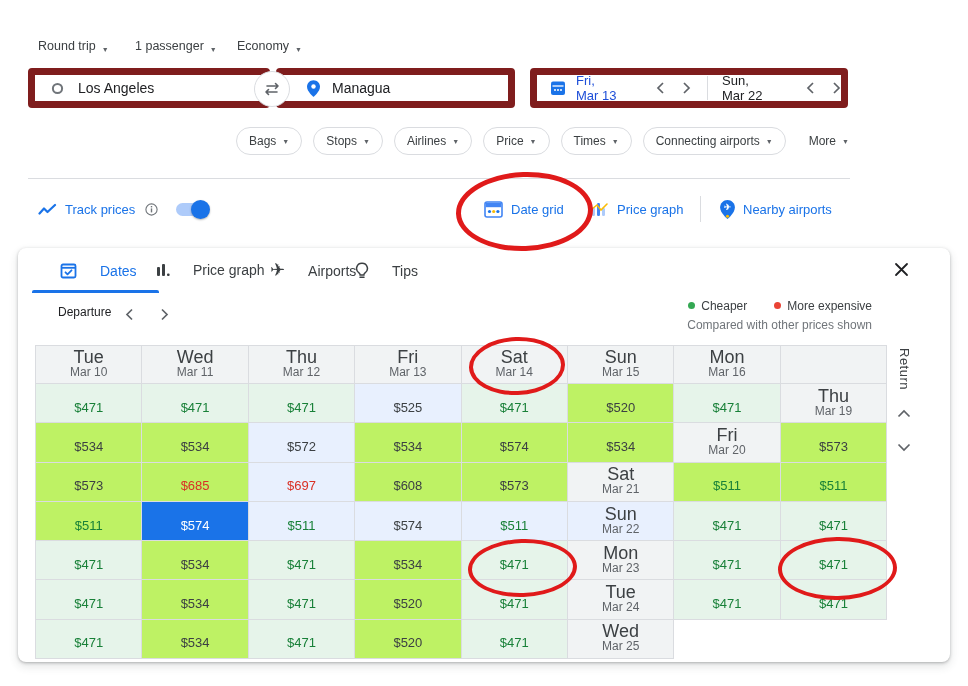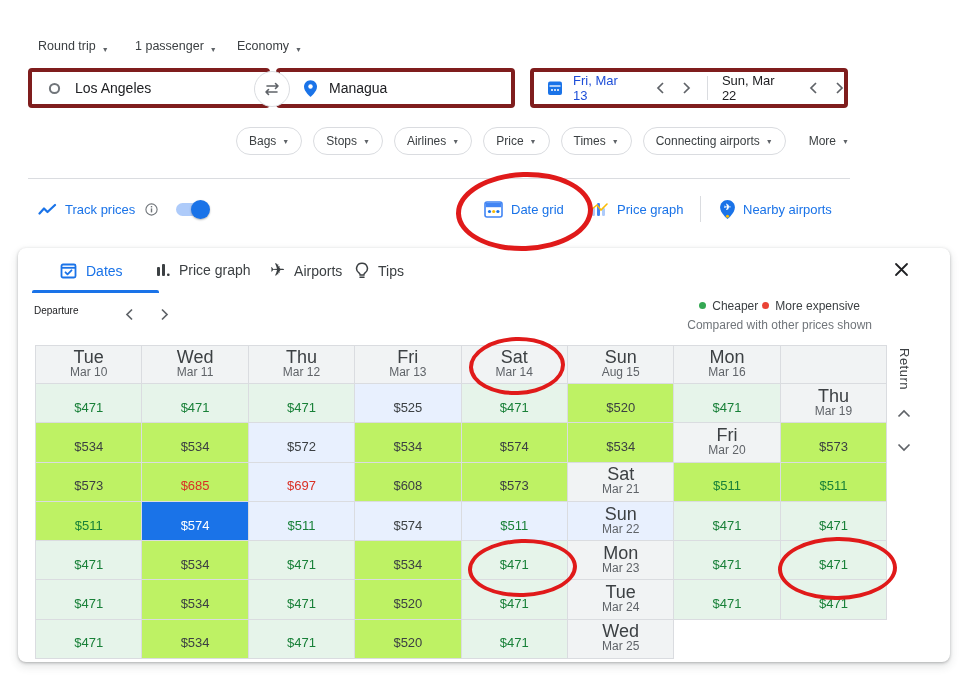--- a/index.html
+++ b/index.html
@@ -2,37 +2,37 @@
 <html><head>
 <meta charset="utf-8">
 <style>
   html,body{margin:0;padding:0;background:#fff;}
   #stage{position:relative;width:968px;height:686px;background:#fff;overflow:hidden;
          font-family:"Liberation Sans",sans-serif;color:#3c4043;}
   .abs{position:absolute;}
   .flex{display:flex;align-items:flex-end;}
   .caret{font-size:7px;color:#5f6368;margin-left:6px;}
   .dd{font-size:12.5px;color:#3c4043;cursor:pointer;}
-  .field{position:absolute;height:40px;border:4px solid #7f1d1d;border-radius:4px;background:#fff;
+  .field{position:absolute;height:40px;border:7px solid #7f1d1d;border-radius:4px;background:#fff;
          display:flex;align-items:center;box-sizing:border-box;}
   .field-text{font-size:14px;color:#202124;}
   .chiprow{position:absolute;left:236px;top:127px;display:flex;gap:11px;align-items:center;}
   .chip{height:26px;border:1px solid #dadce0;border-radius:14px;padding:0 12px;display:flex;
         align-items:center;font-size:12px;color:#3c4043;background:#fff;cursor:pointer;white-space:nowrap;}
   .chip.noborder{border:none;}
   .hdiv{position:absolute;height:1px;background:#dadce0;}
   .vdiv{position:absolute;width:1px;background:#dadce0;}
   .toollink{display:flex;align-items:center;gap:8px;font-size:13px;font-weight:700;color:#1a73e8;cursor:pointer;}
   .toollink .lbl{font-weight:500;}
   .toggle{position:relative;width:32px;height:13px;background:#aecbfa;border-radius:7px;cursor:pointer;}
   .toggle .knob{position:absolute;right:-2px;top:-3px;width:19px;height:19px;border-radius:50%;
         background:#1a73e8;box-shadow:0 1px 2px rgba(0,0,0,.3);}
   #panel{position:absolute;left:18px;top:248px;width:932px;height:414px;background:#fff;border-radius:8px;
         box-shadow:0 1px 3px rgba(60,64,67,.35),0 4px 8px 1px rgba(60,64,67,.12);}
-  .tab{position:absolute;top:14px;display:flex;align-items:center;gap:9px;font-size:14px;color:#3c4043;cursor:pointer;justify-content:center;}
+  .tab{position:absolute;top:14px;display:flex;align-items:center;gap:23px;font-size:14px;color:#3c4043;cursor:pointer;justify-content:center;}
   .tab.active{color:#1a73e8;font-weight:500;}
   .tabline{position:absolute;left:14px;top:42px;width:127px;height:3px;background:#1a73e8;border-radius:2px 2px 0 0;}
   .legend{font-size:12px;color:#3c4043;}
   .dot{display:inline-block;width:7px;height:7px;border-radius:50%;margin-right:6px;vertical-align:1px;}
   #grid{position:absolute;left:17px;top:97px;display:grid;grid-template-columns:repeat(8,106.4px);
         border-top:1px solid #dadce0;border-left:1px solid #dadce0;background:#fff;}
   .gcell{border-right:1px solid #dadce0;border-bottom:1px solid #dadce0;display:flex;flex-direction:column;
         align-items:center;justify-content:center;box-sizing:border-box;cursor:pointer;}
   .gcell.header{height:38px;background:#f1f3f4;}
   .gcell.body{height:39.3px;}
@@ -240,33 +240,33 @@
       </svg>
       <span>Tips</span>
     </div>
 
     <div class="abs iconbtn" style="left:872px;top:10px;width:22px;height:22px;">
       <svg width="15" height="15" viewBox="0 0 15 15" stroke="#202124" stroke-width="1.8" stroke-linecap="round">
           <path d="M2 2l11 11M13 2L2 13"></path>
         </svg>
     </div>
 
-    <span class="abs" style="left:16px;top:57px;font-size:10px;color:#202124;">Departure</span>
+    <span class="abs" style="left:40px;top:57px;font-size:12px;color:#202124;">Departure</span>
     <span class="abs iconbtn" style="left:103px;top:58px;width:16px;height:16px;">
       <svg width="9" height="13" viewBox="0 0 9 13" fill="none" stroke="#5f6368" stroke-width="1.7">
           <path d="M7 1.5L2 6.5l5 5"></path>
         </svg>
     </span>
     <span class="abs iconbtn" style="left:138px;top:58px;width:16px;height:16px;">
       <svg width="9" height="13" viewBox="0 0 9 13" fill="none" stroke="#5f6368" stroke-width="1.7">
           <path d="M2 1.5l5 5-5 5"></path>
         </svg>
     </span>
 
-    <div class="abs legend flex" style="right:90px;top:51px;gap:4px;">
+    <div class="abs legend flex" style="right:78px;top:51px;gap:27px;">
       <span><span class="dot" style="background:#34a853;"></span><span>Cheaper</span></span>
       <span><span class="dot" style="background:#ea4335;"></span><span>More expensive</span></span>
     </div>
     <div class="abs" style="right:78px;top:70px;font-size:12px;color:#70757a;">Compared with other prices shown</div>
 
     <div id="grid">
         <div class="gcell header">
           <span class="day">Tue</span>
           <span class="date">Mar 10</span>
         </div>
@@ -281,21 +281,21 @@
         <div class="gcell header bg-skyblue">
           <span class="day">Fri</span>
           <span class="date">Mar 13</span>
         </div>
         <div class="gcell header">
           <span class="day">Sat</span>
           <span class="date">Mar 14</span>
         </div>
         <div class="gcell header">
           <span class="day">Sun</span>
-          <span class="date">Aug 15</span>
+          <span class="date">Mar 15</span>
         </div>
         <div class="gcell header">
           <span class="day">Mon</span>
           <span class="date">Mar 16</span>
         </div>
         <div class="gcell header bg-white"></div>
         <div class="gcell body bg-mint">
           <span class="price fg-green">$471</span>
         </div>
         <div class="gcell body bg-mint">

